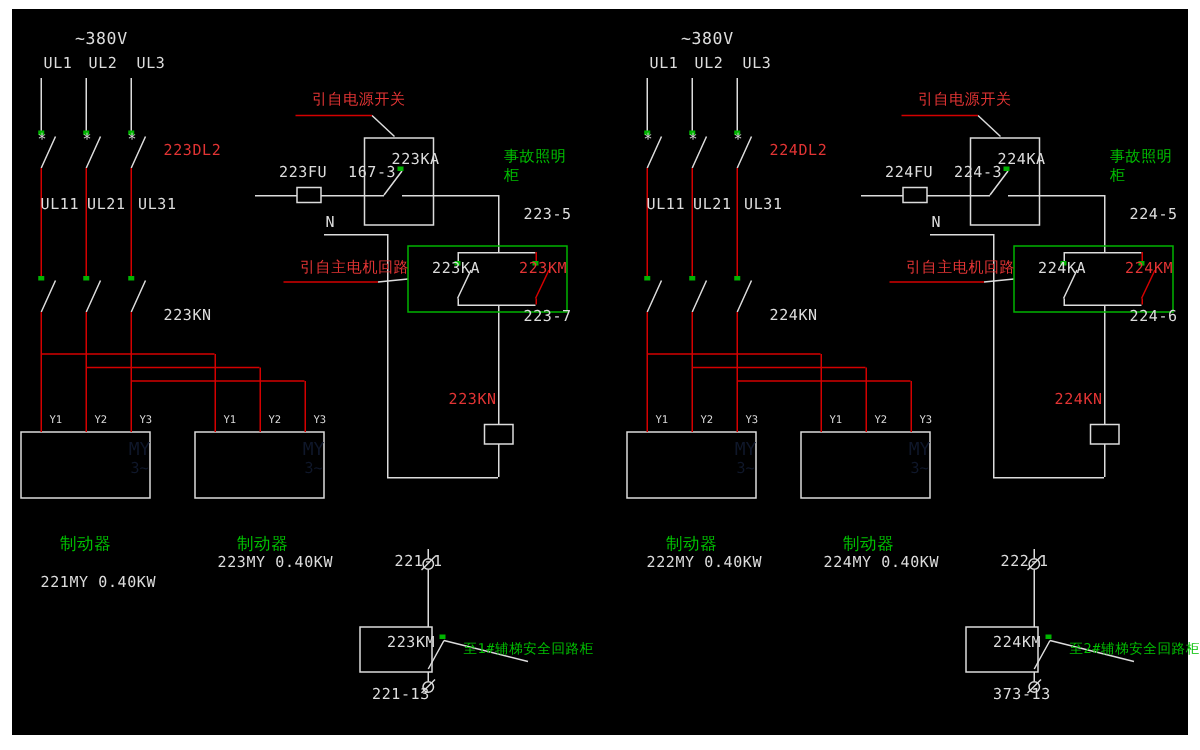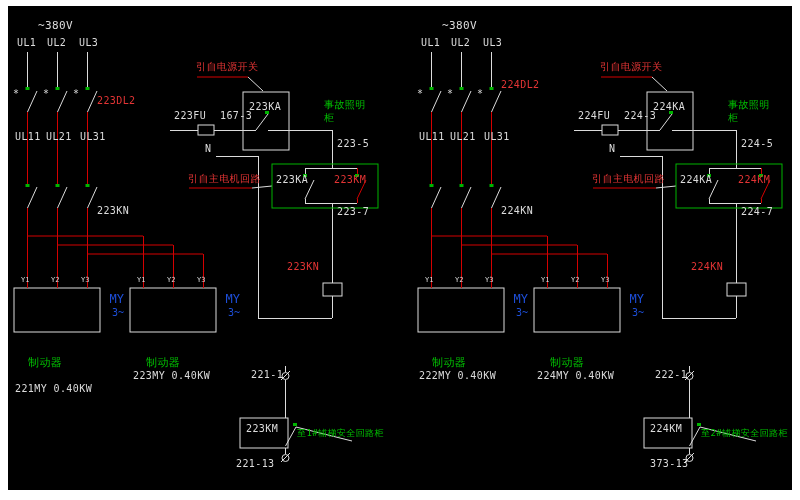--- a/index.html
+++ b/index.html
@@ -1,28 +1,28 @@
 <!DOCTYPE html>
 <html><head>
 <meta charset="utf-8">
 <style>
   html,body{margin:0;padding:0;background:#ffffff;}
   .page{position:relative;width:800px;height:500px;background:#ffffff;overflow:hidden;
         font-family:"DejaVu Sans Mono","DejaVu Sans",sans-serif;}
   .canvas{position:absolute;left:8px;top:6px;width:784px;height:484px;background:#000000;}
   svg.wires{position:absolute;left:0;top:0;}
-  .diag{position:absolute;top:0;width:404px;height:500px;}
+  .diag{position:absolute;top:0;width:404px;height:500px;margin-left:12px;}
   .lbl{position:absolute;white-space:nowrap;color:#dcdcdc;font-size:10px;line-height:1;letter-spacing:.4px;}
   .red{color:#e23434;}
   .grn{color:#00c000;}
   .f7{font-size:7px;letter-spacing:0;}
   .f9{font-size:9px;}
   .f11{font-size:11px;}
   .wrap{white-space:normal;line-height:1.25;}
-  .motor{position:absolute;width:86px;text-align:right;color:#1d4ed8;padding-left:24px;}
+  .motor{position:absolute;width:86px;text-align:center;color:#0f172a;padding-left:24px;}
   .motor .m1{display:block;font-size:12px;line-height:1.15;}
   .motor .m2{display:block;font-size:10px;line-height:1.15;}
 </style>
 </head>
 <body>
 
 <div class="page">
   <div class="canvas"></div>
 
   <svg class="wires" width="800" height="500" viewBox="0 0 800 500">
@@ -128,35 +128,35 @@
   </div>
 
   <div class="diag" style="left:404px">
     <span class="lbl f11" style="left:38px;top:20px">~380V</span>
     <span class="lbl" style="left:17px;top:38px">UL1</span>
     <span class="lbl" style="left:47px;top:38px">UL2</span>
     <span class="lbl" style="left:79px;top:38px">UL3</span>
     <span class="lbl" style="left:13px;top:89px">*</span>
     <span class="lbl" style="left:43px;top:89px">*</span>
     <span class="lbl" style="left:73px;top:89px">*</span>
-    <span class="lbl red" style="left:97px;top:80px">224DL2</span>
+    <span class="lbl red" style="left:97px;top:96px">224DL2</span>
     <span class="lbl" style="left:15px;top:132px">UL11</span>
     <span class="lbl" style="left:46px;top:132px">UL21</span>
     <span class="lbl" style="left:80px;top:132px">UL31</span>
     <span class="lbl" style="left:97px;top:206px">224KN</span>
     <span class="lbl" style="left:174px;top:111px">224FU</span>
     <span class="lbl" style="left:220px;top:111px">224-3</span>
     <span class="lbl red" style="left:196px;top:62px">引自电源开关</span>
     <span class="lbl" style="left:249px;top:102px">224KA</span>
     <span class="lbl grn wrap" style="left:324px;top:99px;width:44px">事故照明柜</span>
     <span class="lbl" style="left:337px;top:139px">224-5</span>
     <span class="lbl red" style="left:188px;top:174px">引自主电机回路</span>
     <span class="lbl" style="left:276px;top:175px">224KA</span>
     <span class="lbl red" style="left:334px;top:175px">224KM</span>
-    <span class="lbl" style="left:337px;top:207px">224-7</span>
+    <span class="lbl" style="left:337px;top:207px">224-6</span>
     <span class="lbl red" style="left:287px;top:262px">224KN</span>
     <span class="lbl f7" style="left:21px;top:277px">Y1</span>
     <span class="lbl f7" style="left:51px;top:277px">Y2</span>
     <span class="lbl f7" style="left:81px;top:277px">Y3</span>
     <span class="lbl f7" style="left:137px;top:277px">Y1</span>
     <span class="lbl f7" style="left:167px;top:277px">Y2</span>
     <span class="lbl f7" style="left:197px;top:277px">Y3</span>
     <div class="motor" style="left:14px;top:293px">
       <span class="m1">MY</span>
       <span class="m2">3~</span>

